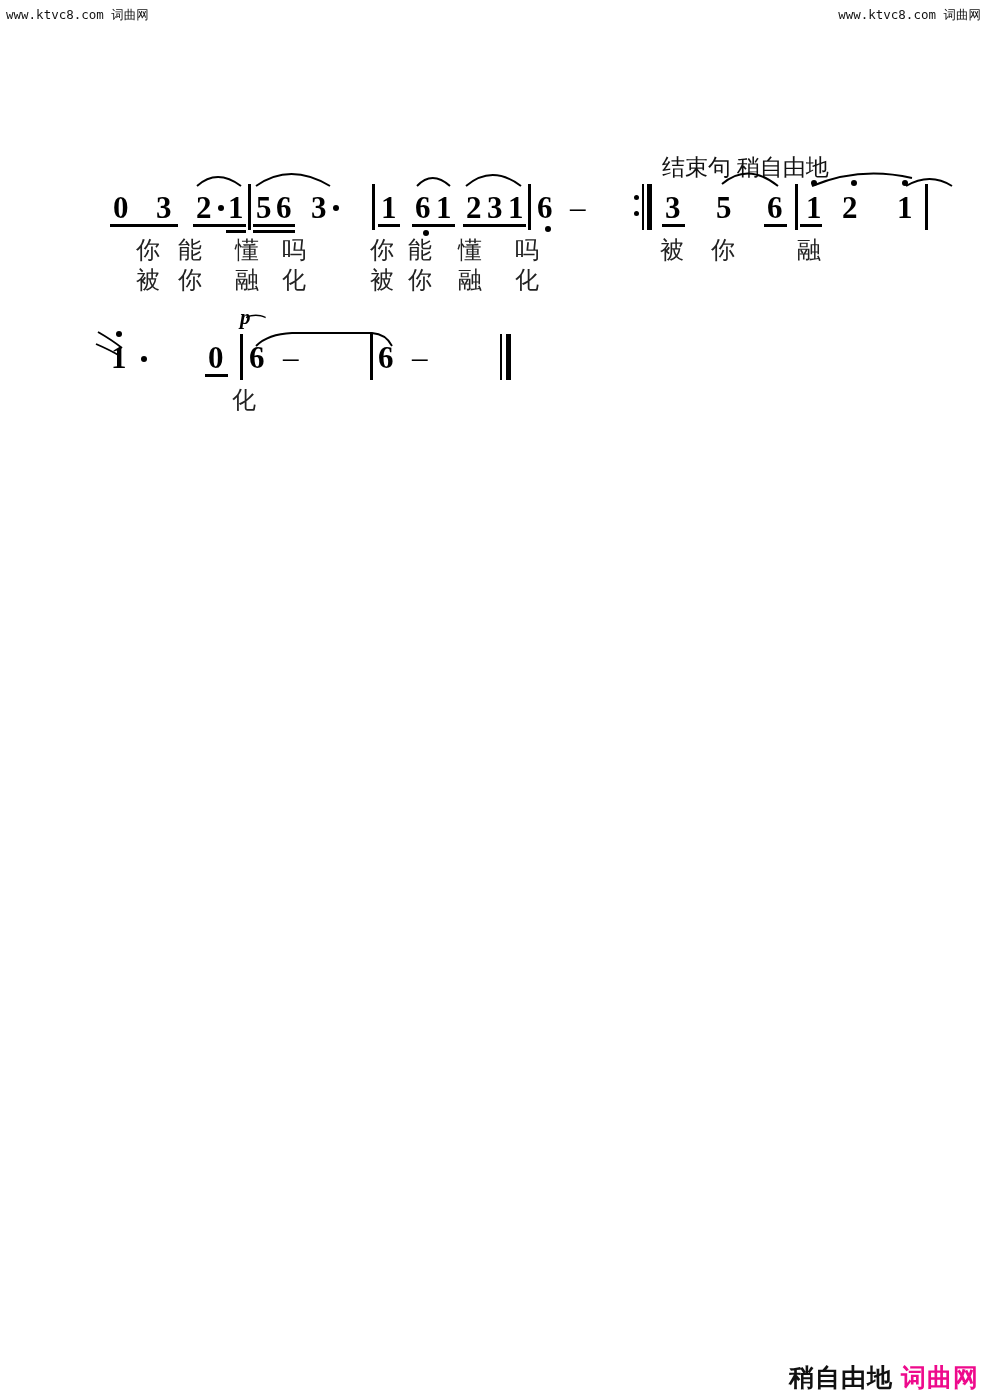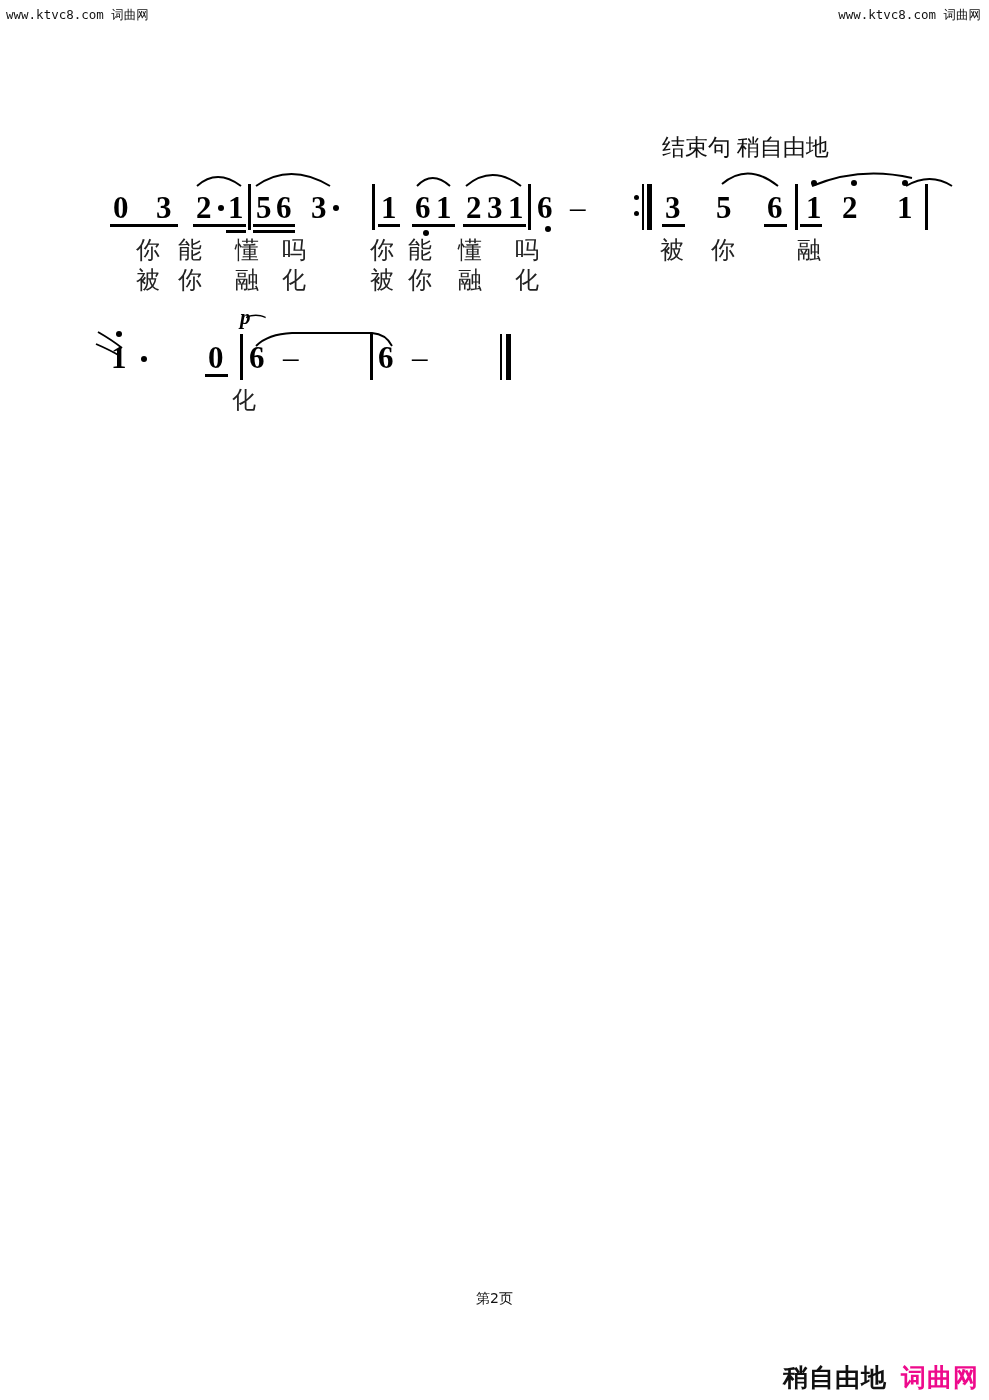--- a/index.html
+++ b/index.html
@@ -27,21 +27,21 @@
   .footer-src{
     position:absolute;
     right:10px;bottom:6px;
     font-family:"DejaVu Sans",sans-serif;
     font-size:25px;
     font-weight:700;
     color:#111;
     white-space:nowrap;
     letter-spacing:1px;
   }
-  .footer-src .brand{color:#ee0a8c;margin-left:14px;}
+  .footer-src .brand{color:#ee0a8c;margin-left:8px;}
 
   .pagenum{
     position:absolute;
     left:0;right:0;top:1290px;
     text-align:center;
     font-family:"DejaVu Sans",sans-serif;
     font-size:14px;
     color:#111;
   }
 
@@ -130,21 +130,21 @@
 </head>
 <body>
 
 <div class="page">
 
   <div class="wm wm-tl">www.ktvc8.com 词曲网</div>
   <div class="wm wm-tr">www.ktvc8.com 词曲网</div>
 
   <div class="score">
 
-    <div class="expr" style="left:662px;top:132px;">结束句  稍自由地</div>
+    <div class="expr" style="left:662px;top:152px;">结束句  稍自由地</div>
 
     <div class="note" style="left:113px;top:192px;">0</div>
     <div class="note" style="left:156px;top:192px;">3</div>
     <div class="beam" style="left:110px;top:224px;width:68px;"></div>
 
     <div class="note" style="left:196px;top:192px;">2</div>
     <div class="augdot" style="left:218px;top:205px;"></div>
     <div class="note" style="left:228px;top:192px;">1</div>
     <div class="beam" style="left:193px;top:224px;width:53px;"></div>
     <div class="beam" style="left:226px;top:230px;width:20px;"></div>
@@ -277,19 +277,18 @@
       <path d="M906,186 Q930,172 952,186" fill="none" stroke="#000" stroke-width="1.9"></path>
 
       <path d="M98,332 Q112,340 122,348" fill="none" stroke="#000" stroke-width="1.9"></path>
       <path d="M96,344 Q110,350 120,356" fill="none" stroke="#000" stroke-width="1.9"></path>
 
       <path d="M256,346 Q268,334 292,333 L372,333 Q386,334 392,346" fill="none" stroke="#000" stroke-width="1.8"></path>
     </svg>
 
   </div>
 
-  <div class="pagenum">第2页</div>
 
   <div class="footer-src">
     <span>稍自由地</span><span class="brand">词曲网</span>
   </div>
 
 </div>
 
 </body></html>

